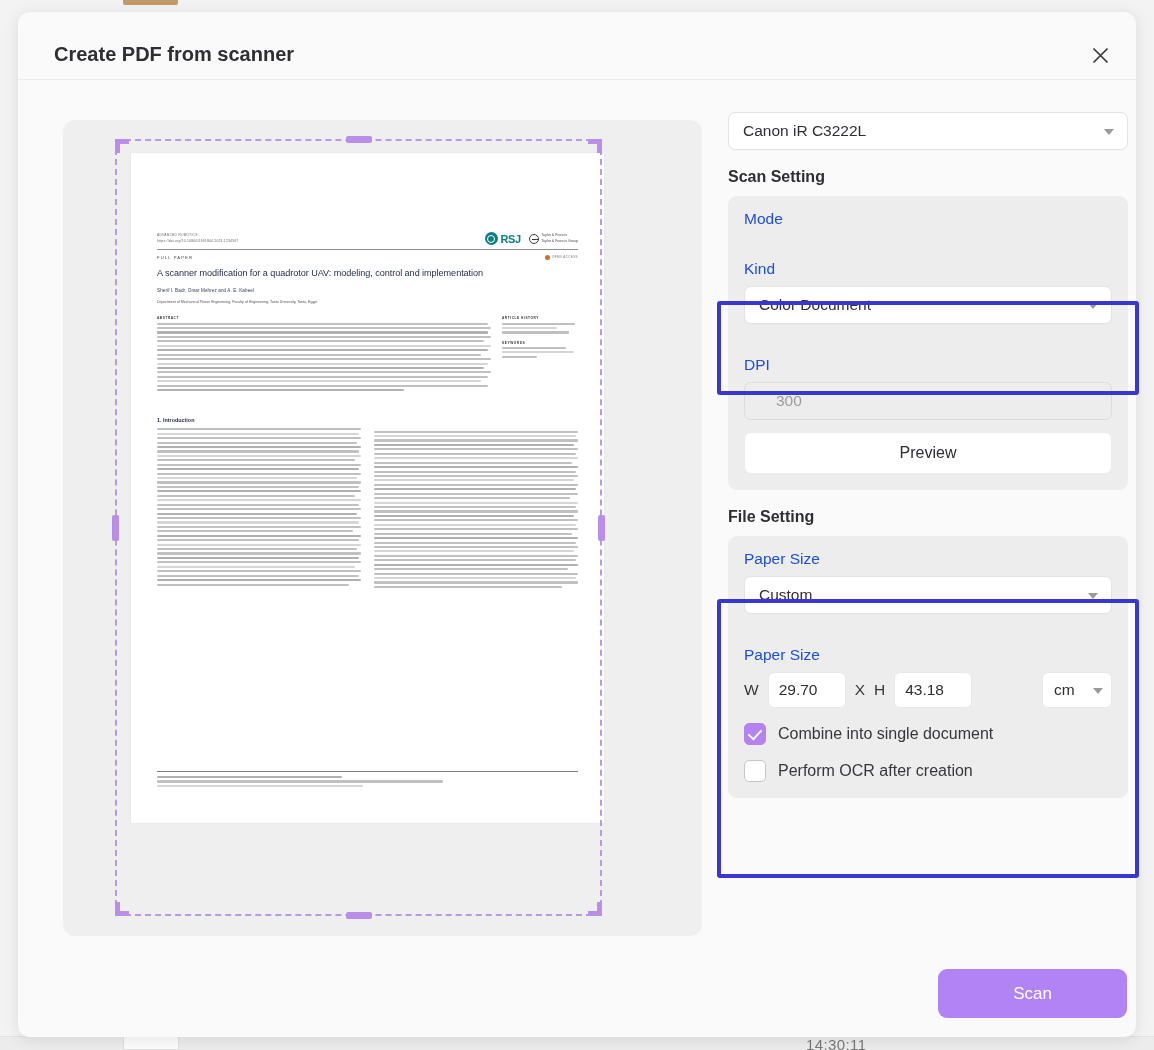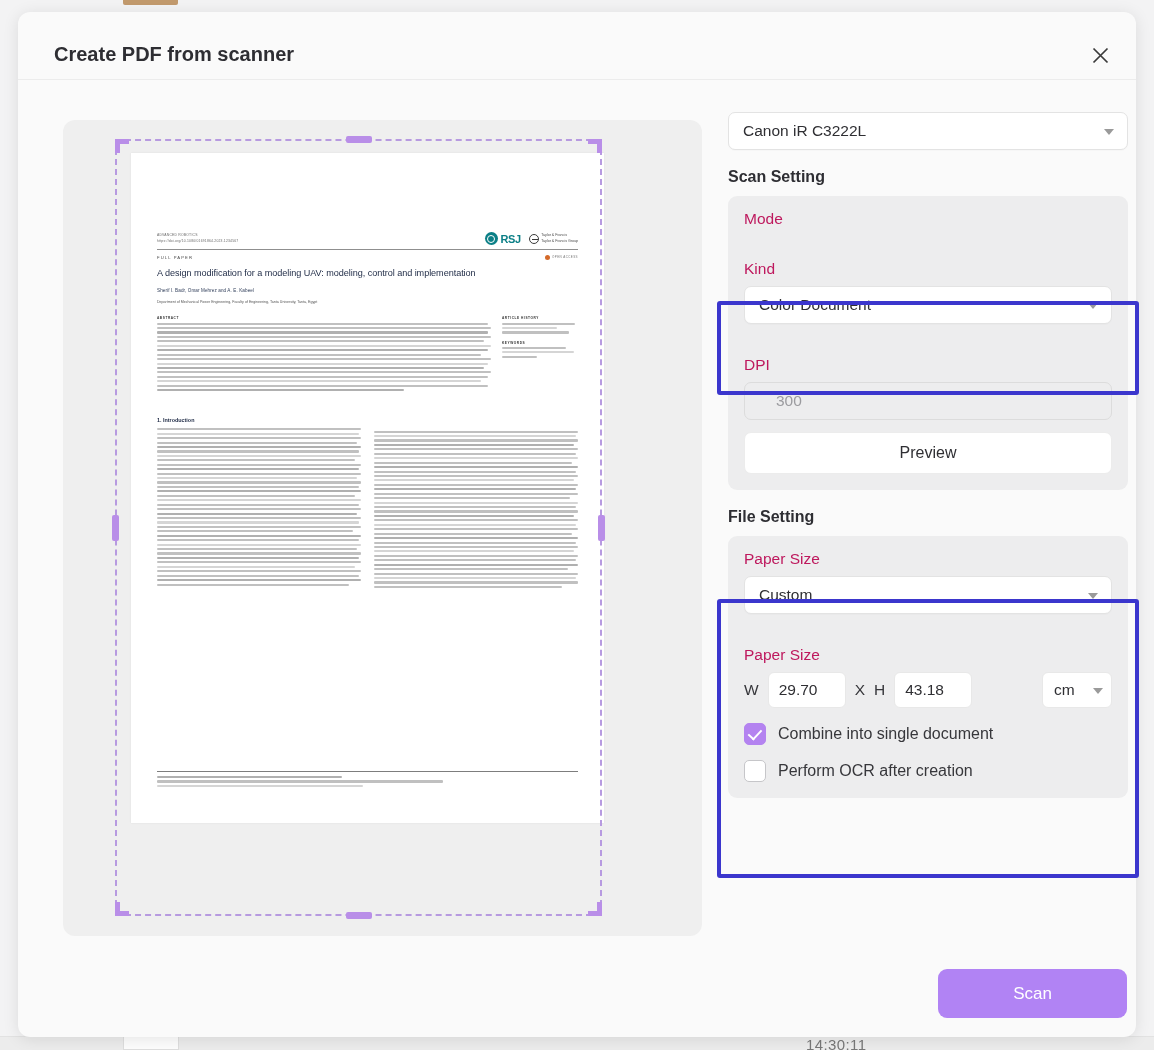--- a/index.html
+++ b/index.html
@@ -174,21 +174,21 @@
   }
   .section-title {
     font-size: 16px; font-weight: bold; color: #2e2e33;
     margin: 18px 0 10px;
   }
   .group-card {
     background: #ededee;
     border-radius: 9px;
     padding: 14px 16px 16px;
   }
-  .field-label { font-size: 15.5px; color: #be185d; margin-bottom: 8px; }
+  .field-label { font-size: 15.5px; color: #1d4ed8; margin-bottom: 8px; }
   .field-label.spaced { margin-top: 32px; }
   #kind-highlight {
     position: absolute;
     left: -11px; top: 189px; width: 422px; height: 94px;
     border: 4px solid #3b36cd; border-radius: 3px;
     pointer-events: none;
   }
   #file-highlight {
     position: absolute;
     left: -11px; top: 487px; width: 422px; height: 279px;
@@ -314,21 +314,21 @@
         <div class="rule"></div>
 
         <div class="doc-row">
           <div class="fullpaper">FULL PAPER</div>
           <div class="openaccess">
             <div class="oa-dot"></div>
             <div class="oa-text">OPEN ACCESS</div>
           </div>
         </div>
 
-        <div class="doc-title">A design modification for a modeling UAV: modeling, control and implementation</div>
+        <div class="doc-title">A scanner modification for a quadrotor UAV: modeling, control and implementation</div>
         <div class="doc-authors">Sherif I. Badr, Omar Mehrez and A. E. Kabeel</div>
         <div class="doc-affil">Department of Mechanical Power Engineering, Faculty of Engineering, Tanta University, Tanta, Egypt</div>
 
         <div class="abs-wrap">
           <div class="abs-main">
             <div class="smallcap">ABSTRACT</div>
             <div class="blurline" style="width:99%"></div>
               <div class="blurline" style="width:100%"></div>
             <div class="blurline dark" style="width:99%"></div>
               <div class="blurline" style="width:100%"></div>

